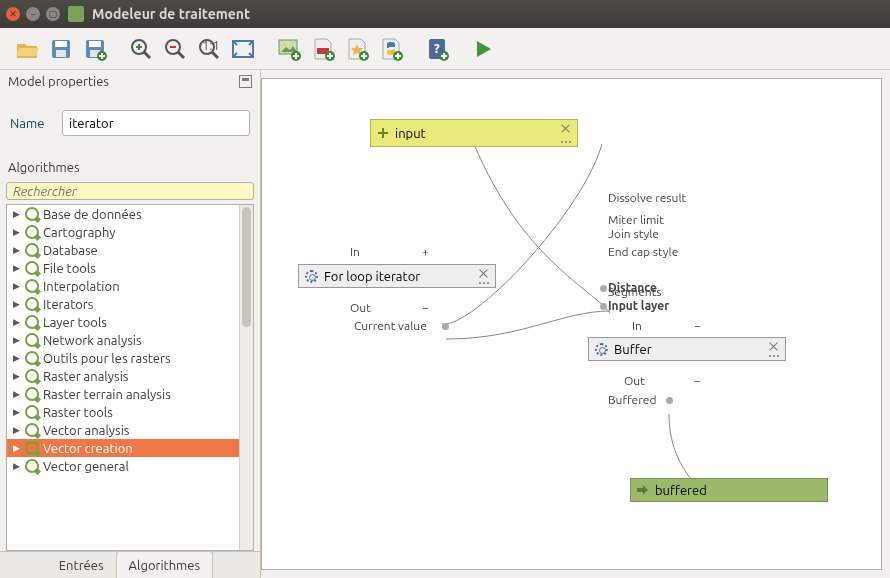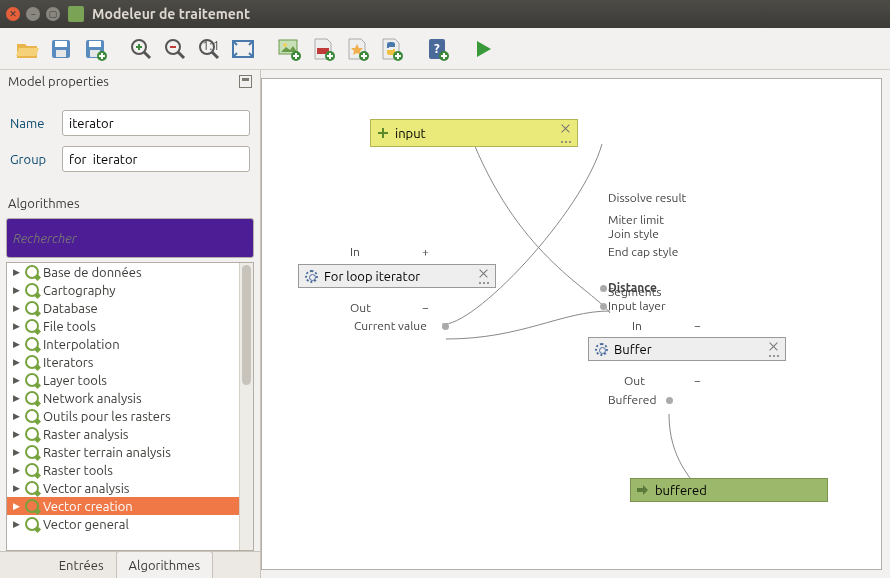--- a/index.html
+++ b/index.html
@@ -26,21 +26,21 @@
 .panel-header .dock-icon::after { content: ''; position: absolute; left: 2px; top: 2px; right: 2px; height: 3px; background: #7d7a72; }
 
 .props-body { padding: 8px 10px 14px 10px; }
 .prop-row { display: flex; align-items: center; gap: 8px; margin-top: 10px; }
 .prop-row label { width: 44px; color: #0c4a6e; }
 .prop-row input { flex: 1; height: 26px; border: 1px solid #b3afa7; border-radius: 3px; padding: 0 6px; background: #fff; font-size: 13px; }
 
 .algo-header { display: flex; align-items: center; justify-content: space-between; padding: 4px 8px; font-size: 14px; color: #3c3b37; margin-top: 6px; }
 
 .search-box { margin: 4px 6px; }
-.search-box input { width: 100%; height: 40px; border: 1px solid #b3afa7; border-radius: 3px; padding: 0 6px; background: #4c1d95; color: #8a8680; font-style: italic; }
+.search-box input { width: 100%; height: 18px; border: 1px solid #b3afa7; border-radius: 3px; padding: 0 6px; background: #fef9c3; color: #8a8680; font-style: italic; }
 
 .tree { flex: 1; margin: 0 6px; border: 1px solid #b3afa7; background: #fff; overflow: hidden; position: relative; }
 .tree-inner { position: absolute; left: 0; right: 14px; top: 0; bottom: 0; overflow: hidden; }
 .tree-row { display: flex; align-items: center; height: 18px; padding-left: 6px; gap: 4px; cursor: pointer; color: #3c3b37; white-space: nowrap; }
 .tree-row.sel { background: #f07746; color: #fff; }
 .tree-arrow { width: 8px; font-size: 9px; color: #5a5954; }
 .tree-row.sel .tree-arrow { color: #fff; }
 .q-icon { width: 14px; height: 14px; position: relative; }
 .q-icon::before { content: ''; position: absolute; inset: 0; border: 2px solid #77a33f; border-radius: 50%; }
 .q-icon::after { content: ''; position: absolute; right: -1px; bottom: -1px; width: 5px; height: 5px; background: #77a33f; transform: rotate(45deg); }
@@ -204,24 +204,20 @@
   <div class="left-panel">
     <div class="panel-header">
       <span>Model properties</span>
       <span class="dock-icon"></span>
     </div>
     <div class="props-body">
       <div class="prop-row">
         <label>Name</label>
         <input value="iterator" style="">
       </div>
-      <div class="prop-row">
-        <label>Group</label>
-        <input value="for_iterator" style="">
-      </div>
     </div>
 
     <div class="algo-header">
       <span>Algorithmes</span>
       <span class="dock-icon"></span>
     </div>
     <div class="search-box">
       <input placeholder="Rechercher" style="">
     </div>
     <div class="tree">
@@ -354,21 +350,21 @@
     <div class="port-dot" style="left:180px; top:244px;"></div>
 
     <div id="buffer-params">
         <div class="port-label" style="left: 346px; top: 112px;">Dissolve result</div>
         <div class="port-label" style="left: 346px; top: 134px;">Miter limit</div>
         <div class="port-label" style="left: 346px; top: 148px;">Join style</div>
         <div class="port-label" style="left: 346px; top: 166px;">End cap style</div>
         <div class="port-label" style="left: 346px; top: 184px; margin-top: 22px;">Segments</div>
         <div class="port-label" style="left: 346px; top: 202px; font-weight: bold;">Distance</div>
         <div class="port-dot" style="left: 338px; top: 206px;"></div>
-        <div class="port-label" style="left: 346px; top: 220px;">Input layer</div>
+        <div class="port-label" style="left: 346px; top: 220px; font-weight: bold;">Input layer</div>
         <div class="port-dot" style="left: 338px; top: 224px;"></div>
       </div>
     <div class="port-label" style="left:370px; top:240px;">In</div>
     <div class="port-label" style="left:432px; top:240px;">−</div>
 
     <div class="node node-algo" style="left:310px; top:258px; width:198px;margin-left:16px;">
       <div class="node-header">
         <span class="gear-icon"></span>
         <span>Buffer</span>
         <span class="x-icon"></span>

